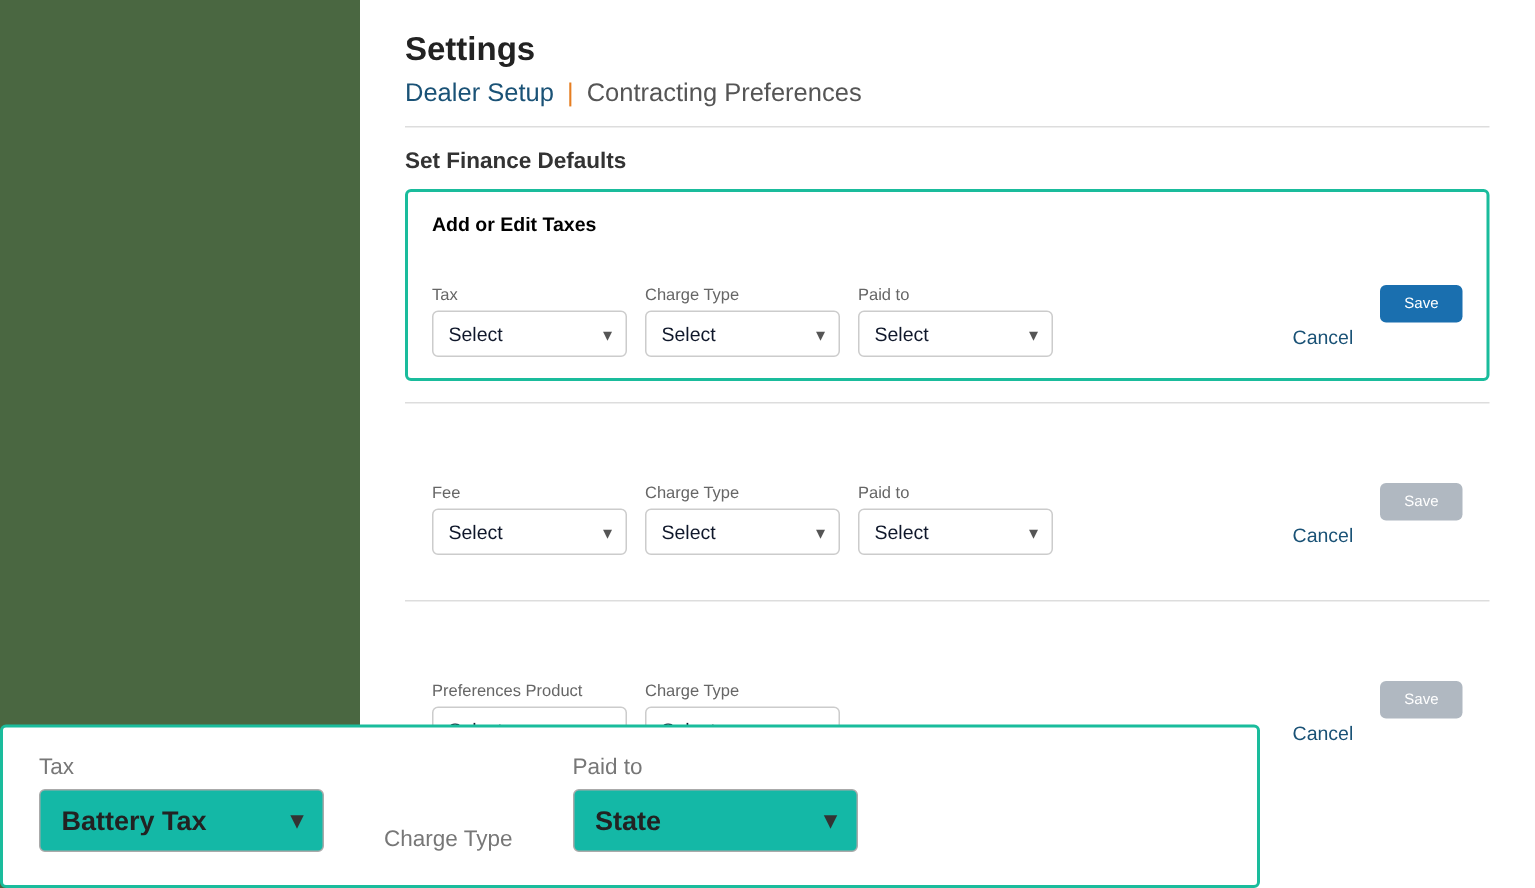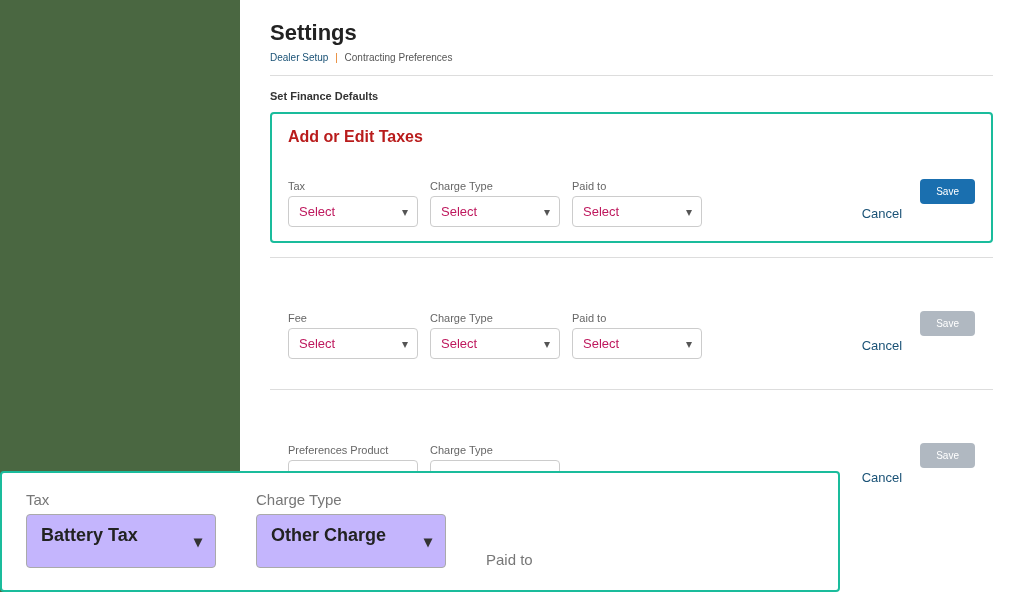--- a/index.html
+++ b/index.html
@@ -38,60 +38,60 @@
     }
 
     .page-title {
       font-size: 22px;
       font-weight: bold;
       color: #222;
       margin-bottom: 6px;
     }
 
     .breadcrumb {
-      font-size: 10px;
+      font-size: 17px;
       color: #555;
       margin-bottom: 14px;
       padding-bottom: 12px;
       border-bottom: 1px solid #ddd;
     }
 
     .breadcrumb .link {
       color: #1a5276;
       cursor: pointer;
     }
 
     .breadcrumb .separator {
       color: #e67e22;
       margin: 0 4px;
     }
 
     .section-title {
-      font-size: 11px;
+      font-size: 15px;
       font-weight: bold;
       color: #333;
       margin-bottom: 10px;
     }
 
     
     .card {
       border: 2px solid transparent;
       border-radius: 4px;
       padding: 14px 16px;
       margin-bottom: 0;
     }
 
     .card.active {
       border-color: #1abc9c;
     }
 
     .card-title {
-      font-size: 16px;
-      font-weight: bold;
-      color: #b91c1c;
+      font-size: 13px;
+      font-weight: bold;
+      color: #000000;
       margin-bottom: 10px;
     }
 
     .form-row {
       display: flex;
       align-items: flex-end;
       gap: 12px;
     }
 
     .form-group {
@@ -110,21 +110,21 @@
       display: inline-block;
     }
 
     .select-wrapper select {
       appearance: none;
       -webkit-appearance: none;
       border: 1px solid #ccc;
       border-radius: 4px;
       padding: 7px 30px 7px 10px;
       font-size: 13px;
-      color: #be185d;
+      color: #0f172a;
       background: #fff;
       cursor: pointer;
       min-width: 130px;
     }
 
     .select-wrapper::after {
       content: '▾';
       position: absolute;
       right: 10px;
       top: 50%;
@@ -206,25 +206,25 @@
     .zoom-select-wrapper {
       position: relative;
       display: inline-block;
     }
 
     .zoom-select-wrapper select {
       appearance: none;
       -webkit-appearance: none;
       border: 1px solid #aaa;
       border-radius: 4px;
-      padding: 10px 40px 22px 14px;
+      padding: 10px 40px 10px 14px;
       font-size: 18px;
       font-weight: bold;
       color: #222;
-      background: #c4b5fd;
+      background: #14b8a6;
       cursor: pointer;
       min-width: 190px;
     }
 
     .zoom-select-wrapper::after {
       content: '▾';
       position: absolute;
       right: 14px;
       top: 50%;
       transform: translateY(-50%);
@@ -369,26 +369,26 @@
         <label class="zoom-label">Tax</label>
         <div class="zoom-select-wrapper">
           <select>
             <option>Battery Tax</option>
           </select>
         </div>
       </div>
 
       <div class="zoom-form-group">
         <label class="zoom-label">Charge Type</label>
+      </div>
+
+      <div class="zoom-form-group">
+        <label class="zoom-label">Paid to</label>
         <div class="zoom-select-wrapper">
           <select>
-            <option>Other Charge</option>
+            <option>State</option>
           </select>
         </div>
       </div>
-
-      <div class="zoom-form-group">
-        <label class="zoom-label">Paid to</label>
-      </div>
     </div>
   </div>
 
 </div>
 
 </body></html>

